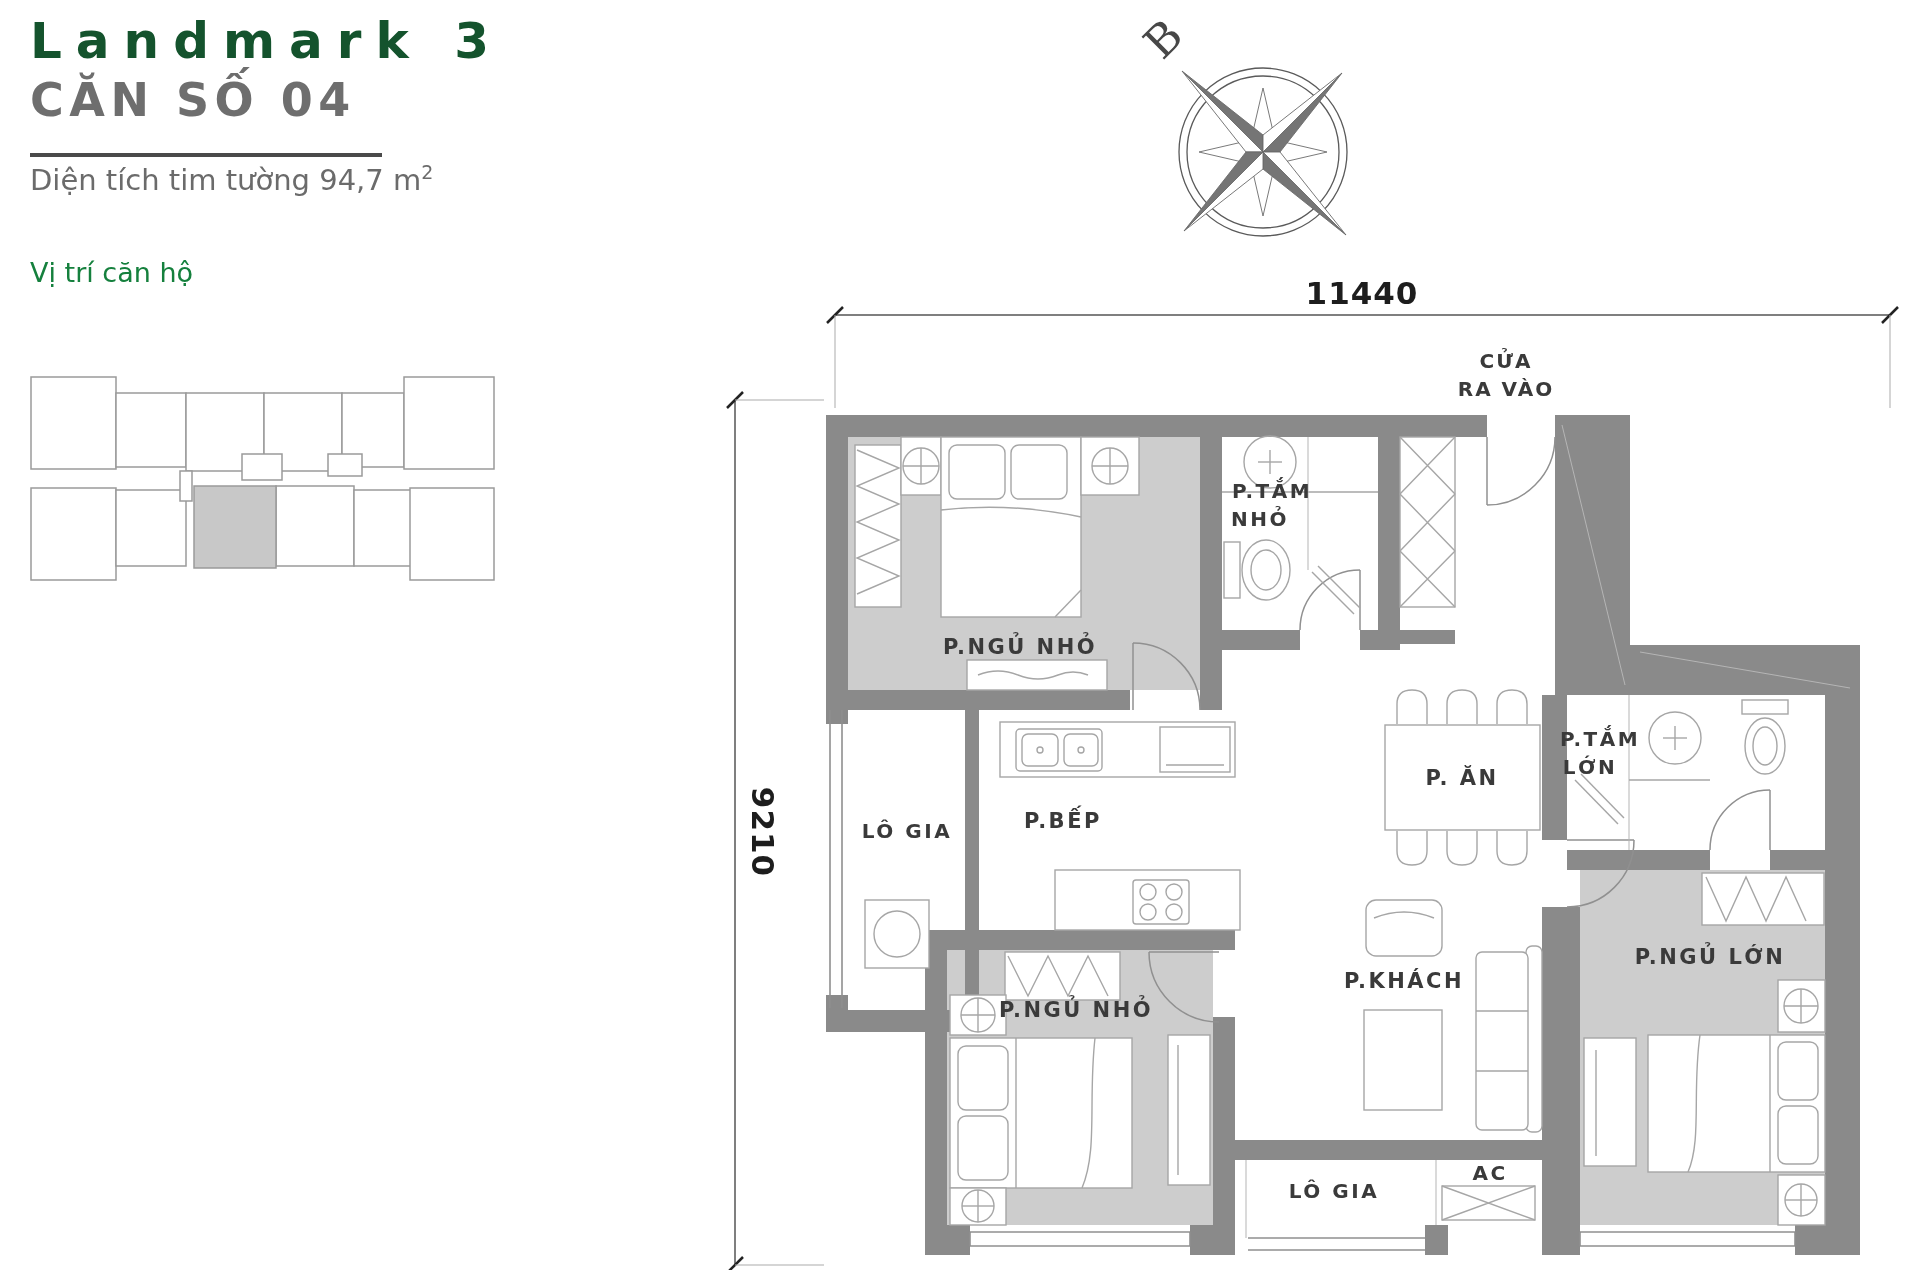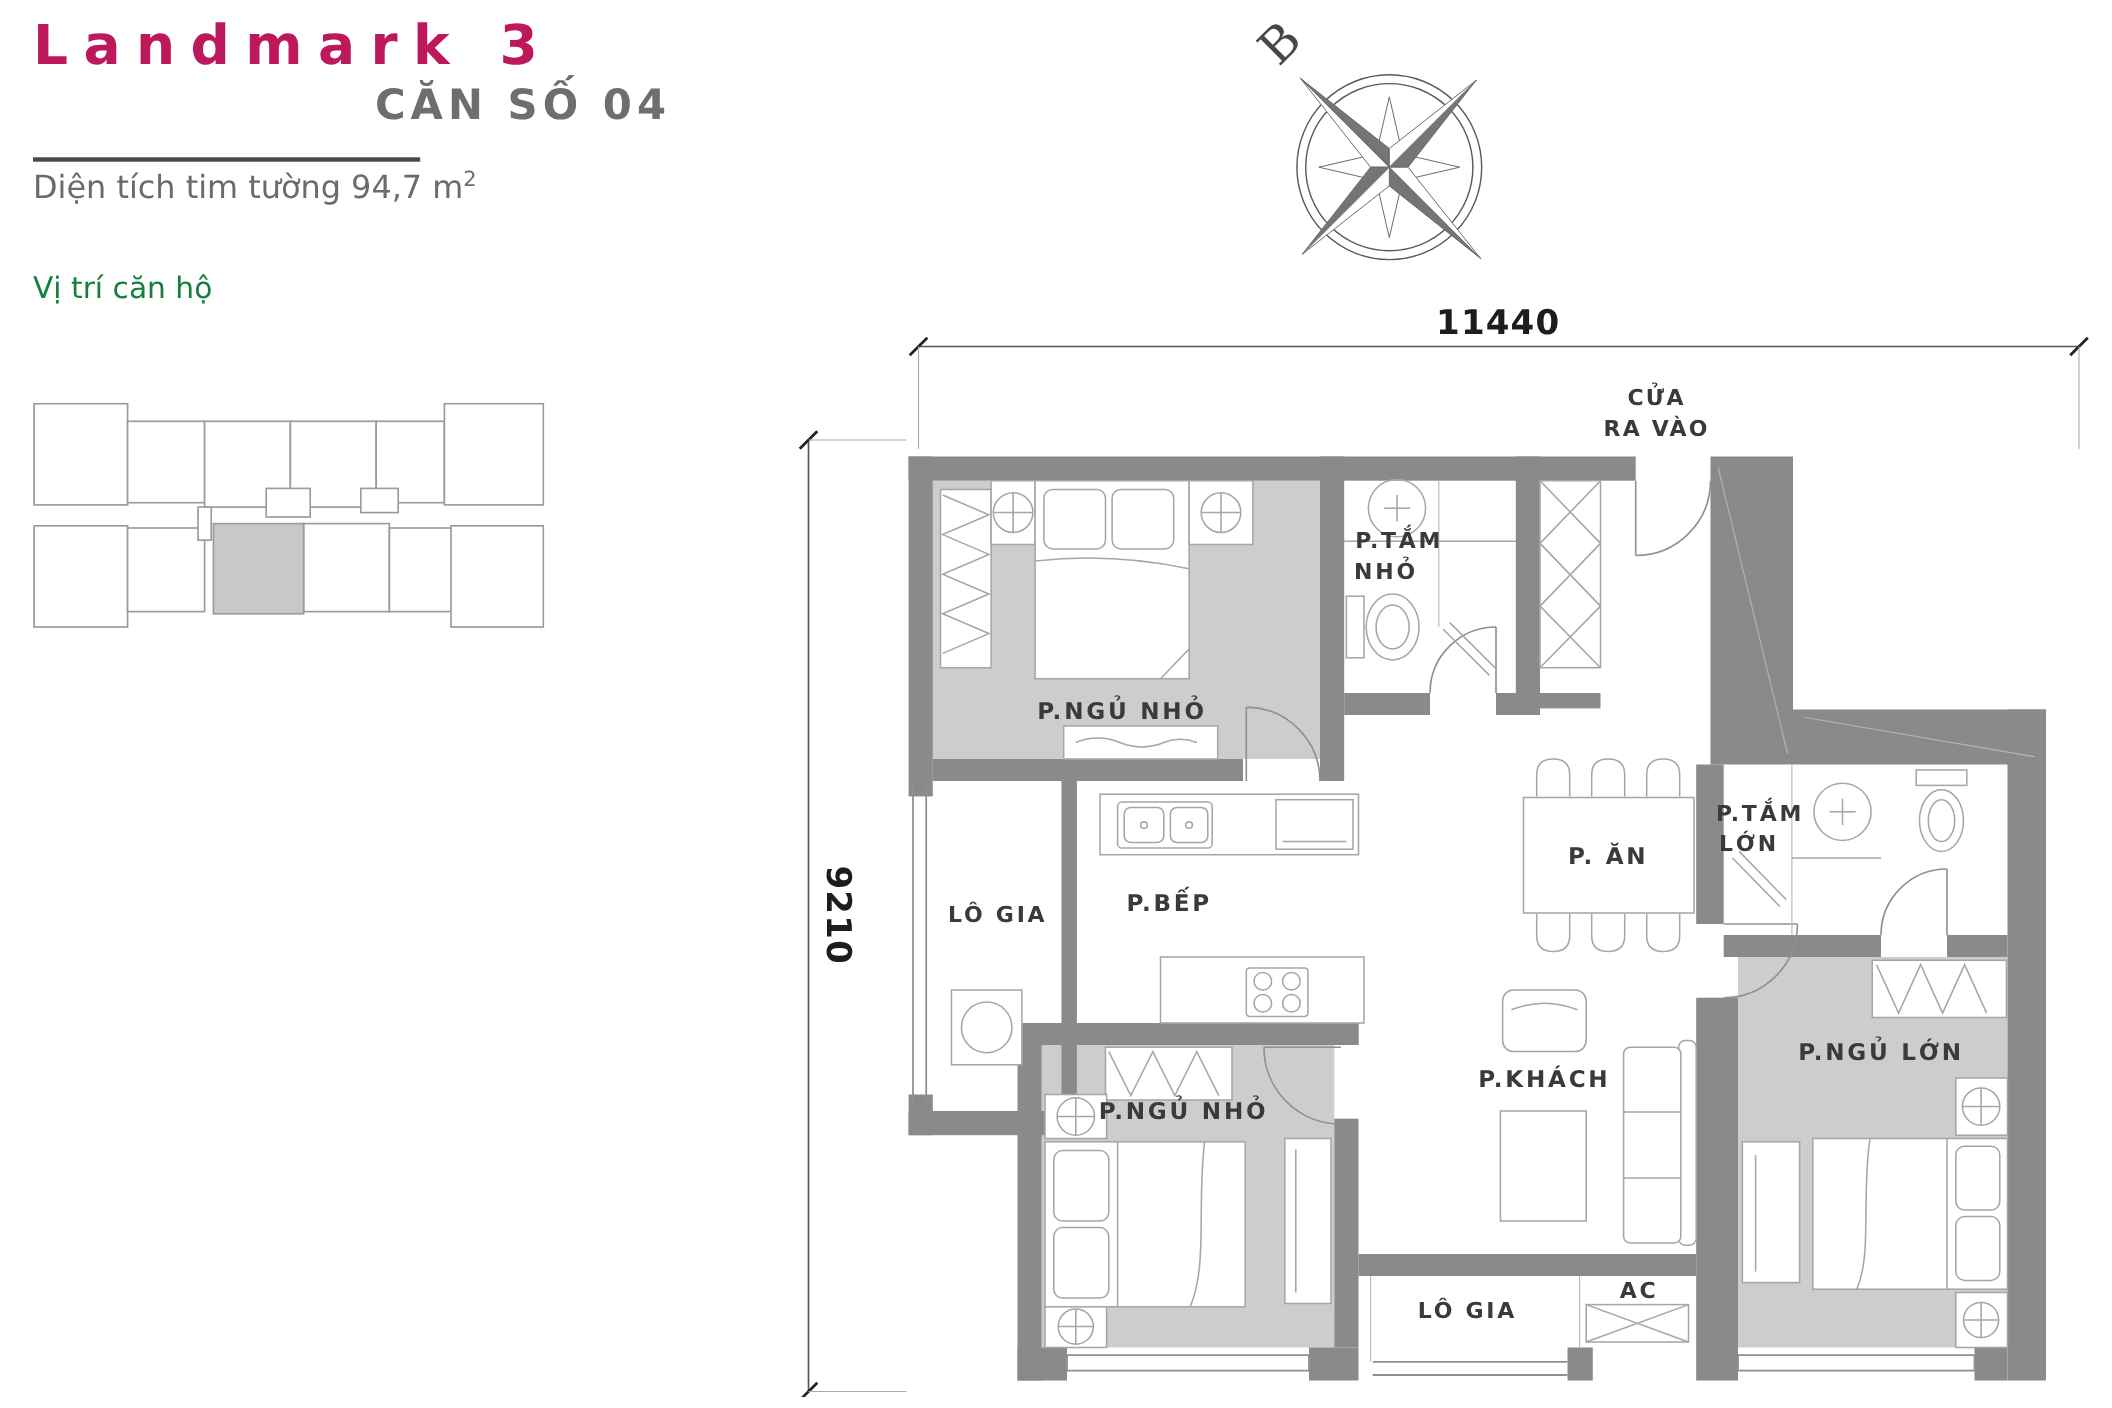--- a/index.html
+++ b/index.html
@@ -1,22 +1,22 @@
 <!DOCTYPE html>
 <html><head>
 <meta charset="utf-8">
 <style>
   html,body{margin:0;padding:0;background:#ffffff;}
   #page{position:relative;width:1920px;height:1280px;background:#ffffff;overflow:hidden;
         font-family:"DejaVu Sans",sans-serif;}
 
   
   #info{position:absolute;left:30px;top:14px;width:580px;}
-  .title{font-size:50px;font-weight:bold;color:#be185d;letter-spacing:0.28em;line-height:1.1;}
-  .subtitle{font-size:38px;font-weight:600;color:#6e6e6e;letter-spacing:0.12em;margin-top:4px;text-align:right;}
+  .title{font-size:50px;font-weight:bold;color:#14532d;letter-spacing:0.28em;line-height:1.1;}
+  .subtitle{font-size:46px;font-weight:600;color:#6e6e6e;letter-spacing:0.12em;margin-top:4px;}
   .divider{width:352px;height:4px;background:#4a4a4a;margin-top:26px;}
   .areas{font-size:29px;color:#6b6b6b;line-height:1.6;}
   .areas sup{font-size:19px;}
   .locator-label{margin-top:54px;font-size:27px;color:#15803d;}
   #locator{margin-top:88px;}
 
   
   .wall{fill:#8a8a8a;}
   .floor{fill:#cdcdcd;}
   .furn{fill:#ffffff;stroke:#a6a6a6;stroke-width:1.4;}

